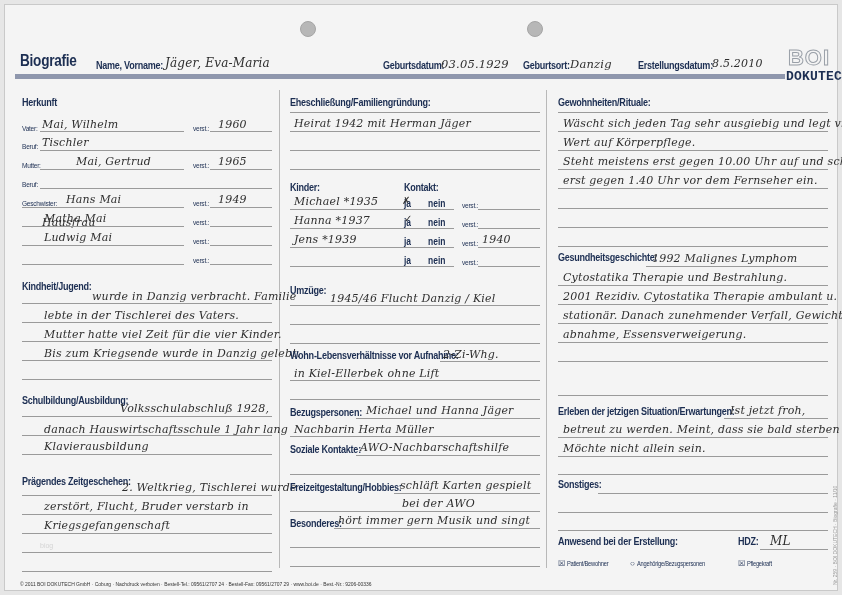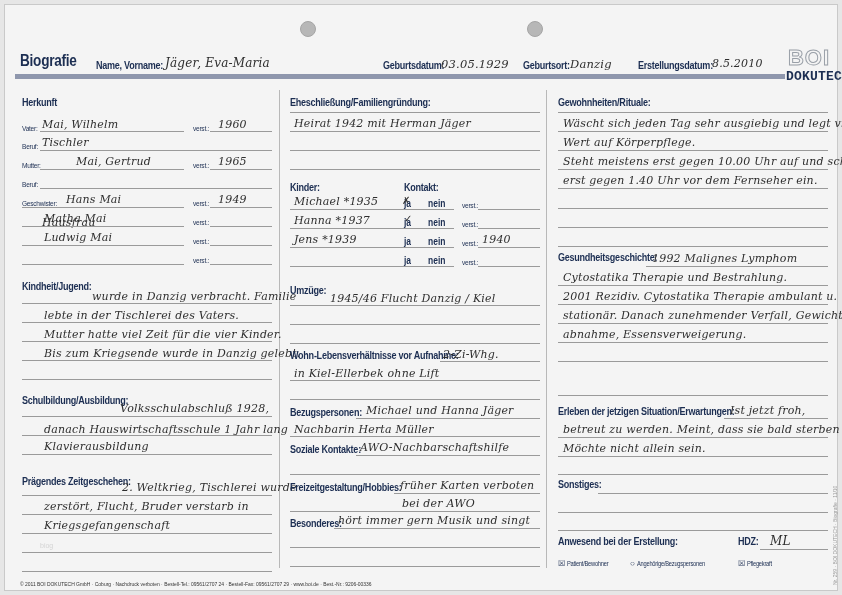--- a/index.html
+++ b/index.html
@@ -186,21 +186,21 @@
 <div class="line" style="left:356px;top:418px;width:184px;"></div>
 <div class="abs hw" style="left:294px;top:423px;">Nachbarin Herta Müller</div>
 <div class="line" style="left:290px;top:436px;width:250px;"></div>
 
 <div class="abs lbl md" style="left:290px;top:443px;">Soziale Kontakte:</div>
 <div class="abs hw" style="left:360px;top:441px;">AWO-Nachbarschaftshilfe</div>
 <div class="line" style="left:356px;top:455px;width:184px;"></div>
 <div class="line" style="left:290px;top:474px;width:250px;"></div>
 
 <div class="abs lbl md" style="left:290px;top:481px;">Freizeitgestaltung/Hobbies:</div>
-<div class="abs hw" style="left:400px;top:479px;">früher Karten verboten</div>
+<div class="abs hw" style="left:400px;top:479px;">schläft Karten gespielt</div>
 <div class="line" style="left:394px;top:493px;width:146px;"></div>
 <div class="abs hw" style="left:402px;top:497px;">bei der AWO</div>
 <div class="line" style="left:290px;top:511px;width:250px;"></div>
 
 <div class="abs lbl md" style="left:290px;top:517px;">Besonderes:</div>
 <div class="abs hw" style="left:338px;top:514px;">hört immer gern Musik und singt</div>
 <div class="line" style="left:334px;top:528px;width:206px;"></div>
 <div class="line" style="left:290px;top:547px;width:250px;"></div>
 <div class="line" style="left:290px;top:566px;width:250px;"></div>
 

